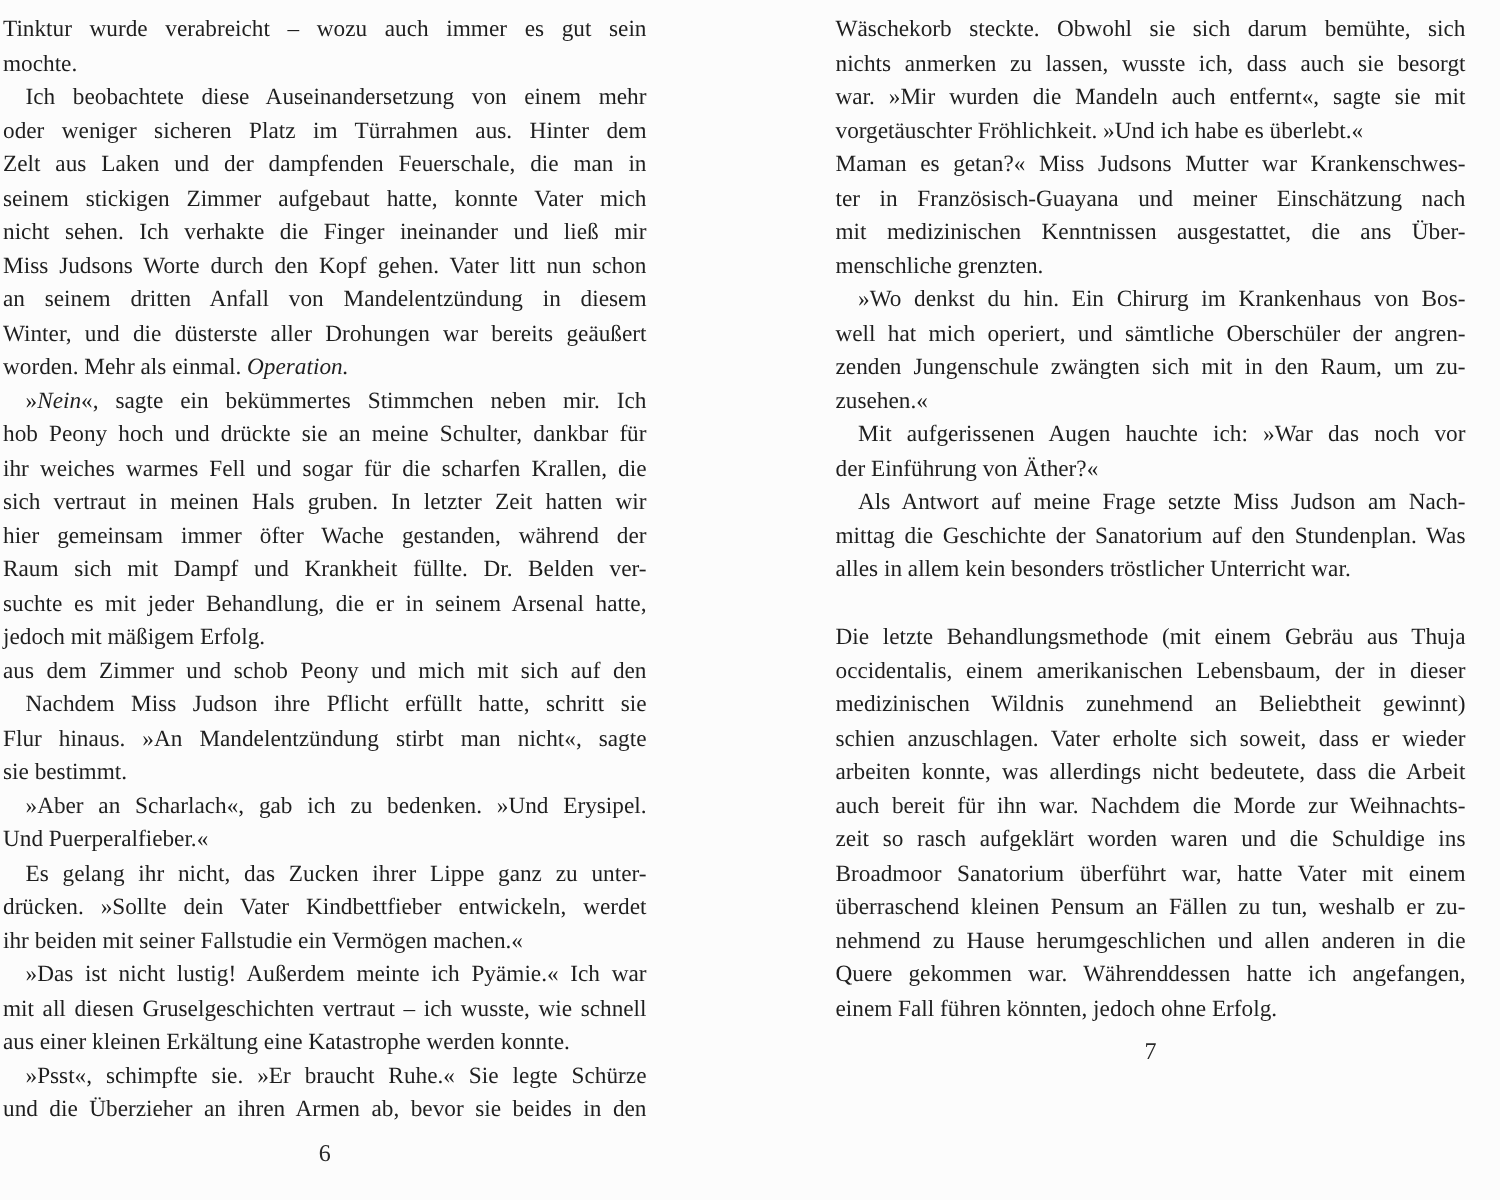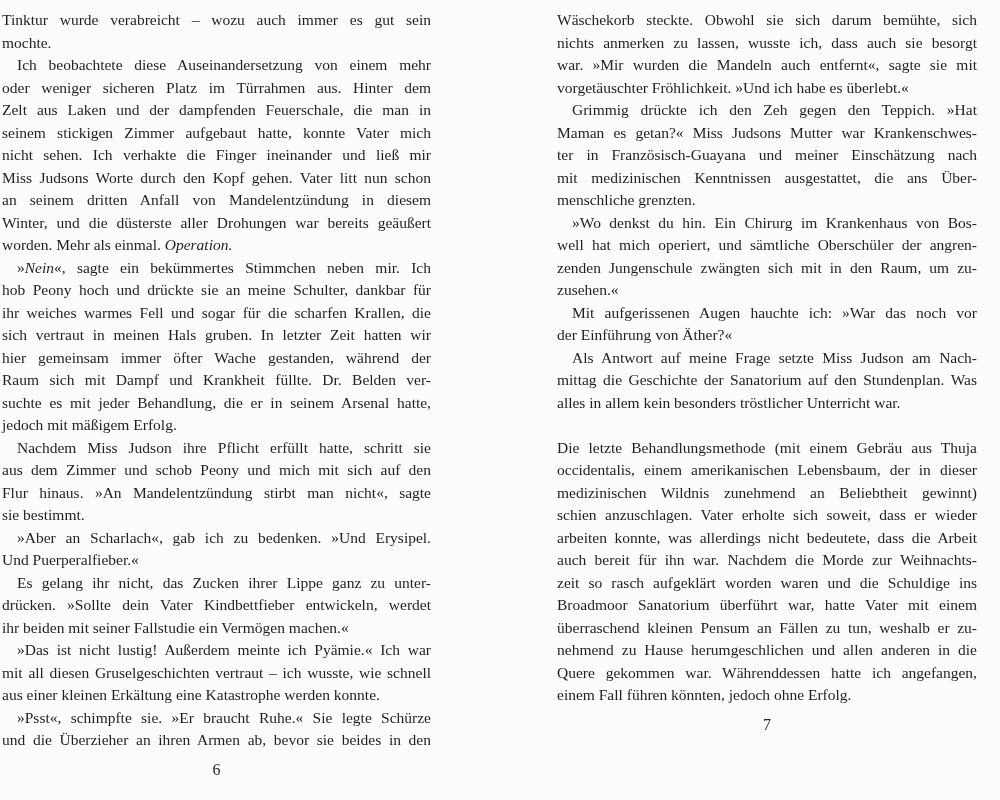--- a/index.html
+++ b/index.html
@@ -82,22 +82,22 @@
         <div class="line">Winter, und die düsterste aller Drohungen war bereits geäußert</div>
         <div class="line end"><span class="">worden. Mehr als einmal. </span><span class="it">Operation.</span></div>
         <div class="line ind"><span class="">»</span><span class="it">Nein</span><span class="">«, sagte ein bekümmertes Stimmchen neben mir. Ich</span></div>
         <div class="line">hob Peony hoch und drückte sie an meine Schulter, dankbar für</div>
         <div class="line">ihr weiches warmes Fell und sogar für die scharfen Krallen, die</div>
         <div class="line">sich vertraut in meinen Hals gruben. In letzter Zeit hatten wir</div>
         <div class="line">hier gemeinsam immer öfter Wache gestanden, während der</div>
         <div class="line">Raum sich mit Dampf und Krankheit füllte. Dr. Belden ver-</div>
         <div class="line">suchte es mit jeder Behandlung, die er in seinem Arsenal hatte,</div>
         <div class="line end">jedoch mit mäßigem Erfolg.</div>
+        <div class="line">aus dem Zimmer und schob Peony und mich mit sich auf den</div>
         <div class="line ind">Nachdem Miss Judson ihre Pflicht erfüllt hatte, schritt sie</div>
-        <div class="line">aus dem Zimmer und schob Peony und mich mit sich auf den</div>
         <div class="line">Flur hinaus. »An Mandelentzündung stirbt man nicht«, sagte</div>
         <div class="line end">sie bestimmt.</div>
         <div class="line ind">»Aber an Scharlach«, gab ich zu bedenken. »Und Erysipel.</div>
         <div class="line end">Und Puerperalfieber.«</div>
         <div class="line ind">Es gelang ihr nicht, das Zucken ihrer Lippe ganz zu unter-</div>
         <div class="line">drücken. »Sollte dein Vater Kindbettfieber entwickeln, werdet</div>
         <div class="line end">ihr beiden mit seiner Fallstudie ein Vermögen machen.«</div>
         <div class="line ind">»Das ist nicht lustig! Außerdem meinte ich Pyämie.« Ich war</div>
         <div class="line">mit all diesen Gruselgeschichten vertraut – ich wusste, wie schnell</div>
         <div class="line end">aus einer kleinen Erkältung eine Katastrophe werden konnte.</div>
@@ -106,21 +106,20 @@
       </div>
     <div class="page-number">6</div>
   </div>
 
   <div class="page page-right">
     <div>
         <div class="line">Wäschekorb steckte. Obwohl sie sich darum bemühte, sich</div>
         <div class="line">nichts anmerken zu lassen, wusste ich, dass auch sie besorgt</div>
         <div class="line">war. »Mir wurden die Mandeln auch entfernt«, sagte sie mit</div>
         <div class="line end">vorgetäuschter Fröhlichkeit. »Und ich habe es überlebt.«</div>
-        <div class="line ind">Grimmig drückte ich den Zeh gegen den Teppich. »Hat</div>
         <div class="line">Maman es getan?« Miss Judsons Mutter war Krankenschwes-</div>
         <div class="line">ter in Französisch-Guayana und meiner Einschätzung nach</div>
         <div class="line">mit medizinischen Kenntnissen ausgestattet, die ans Über-</div>
         <div class="line end">menschliche grenzten.</div>
         <div class="line ind">»Wo denkst du hin. Ein Chirurg im Krankenhaus von Bos-</div>
         <div class="line">well hat mich operiert, und sämtliche Oberschüler der angren-</div>
         <div class="line">zenden Jungenschule zwängten sich mit in den Raum, um zu-</div>
         <div class="line end">zusehen.«</div>
         <div class="line ind">Mit aufgerissenen Augen hauchte ich: »War das noch vor</div>
         <div class="line end">der Einführung von Äther?«</div>

